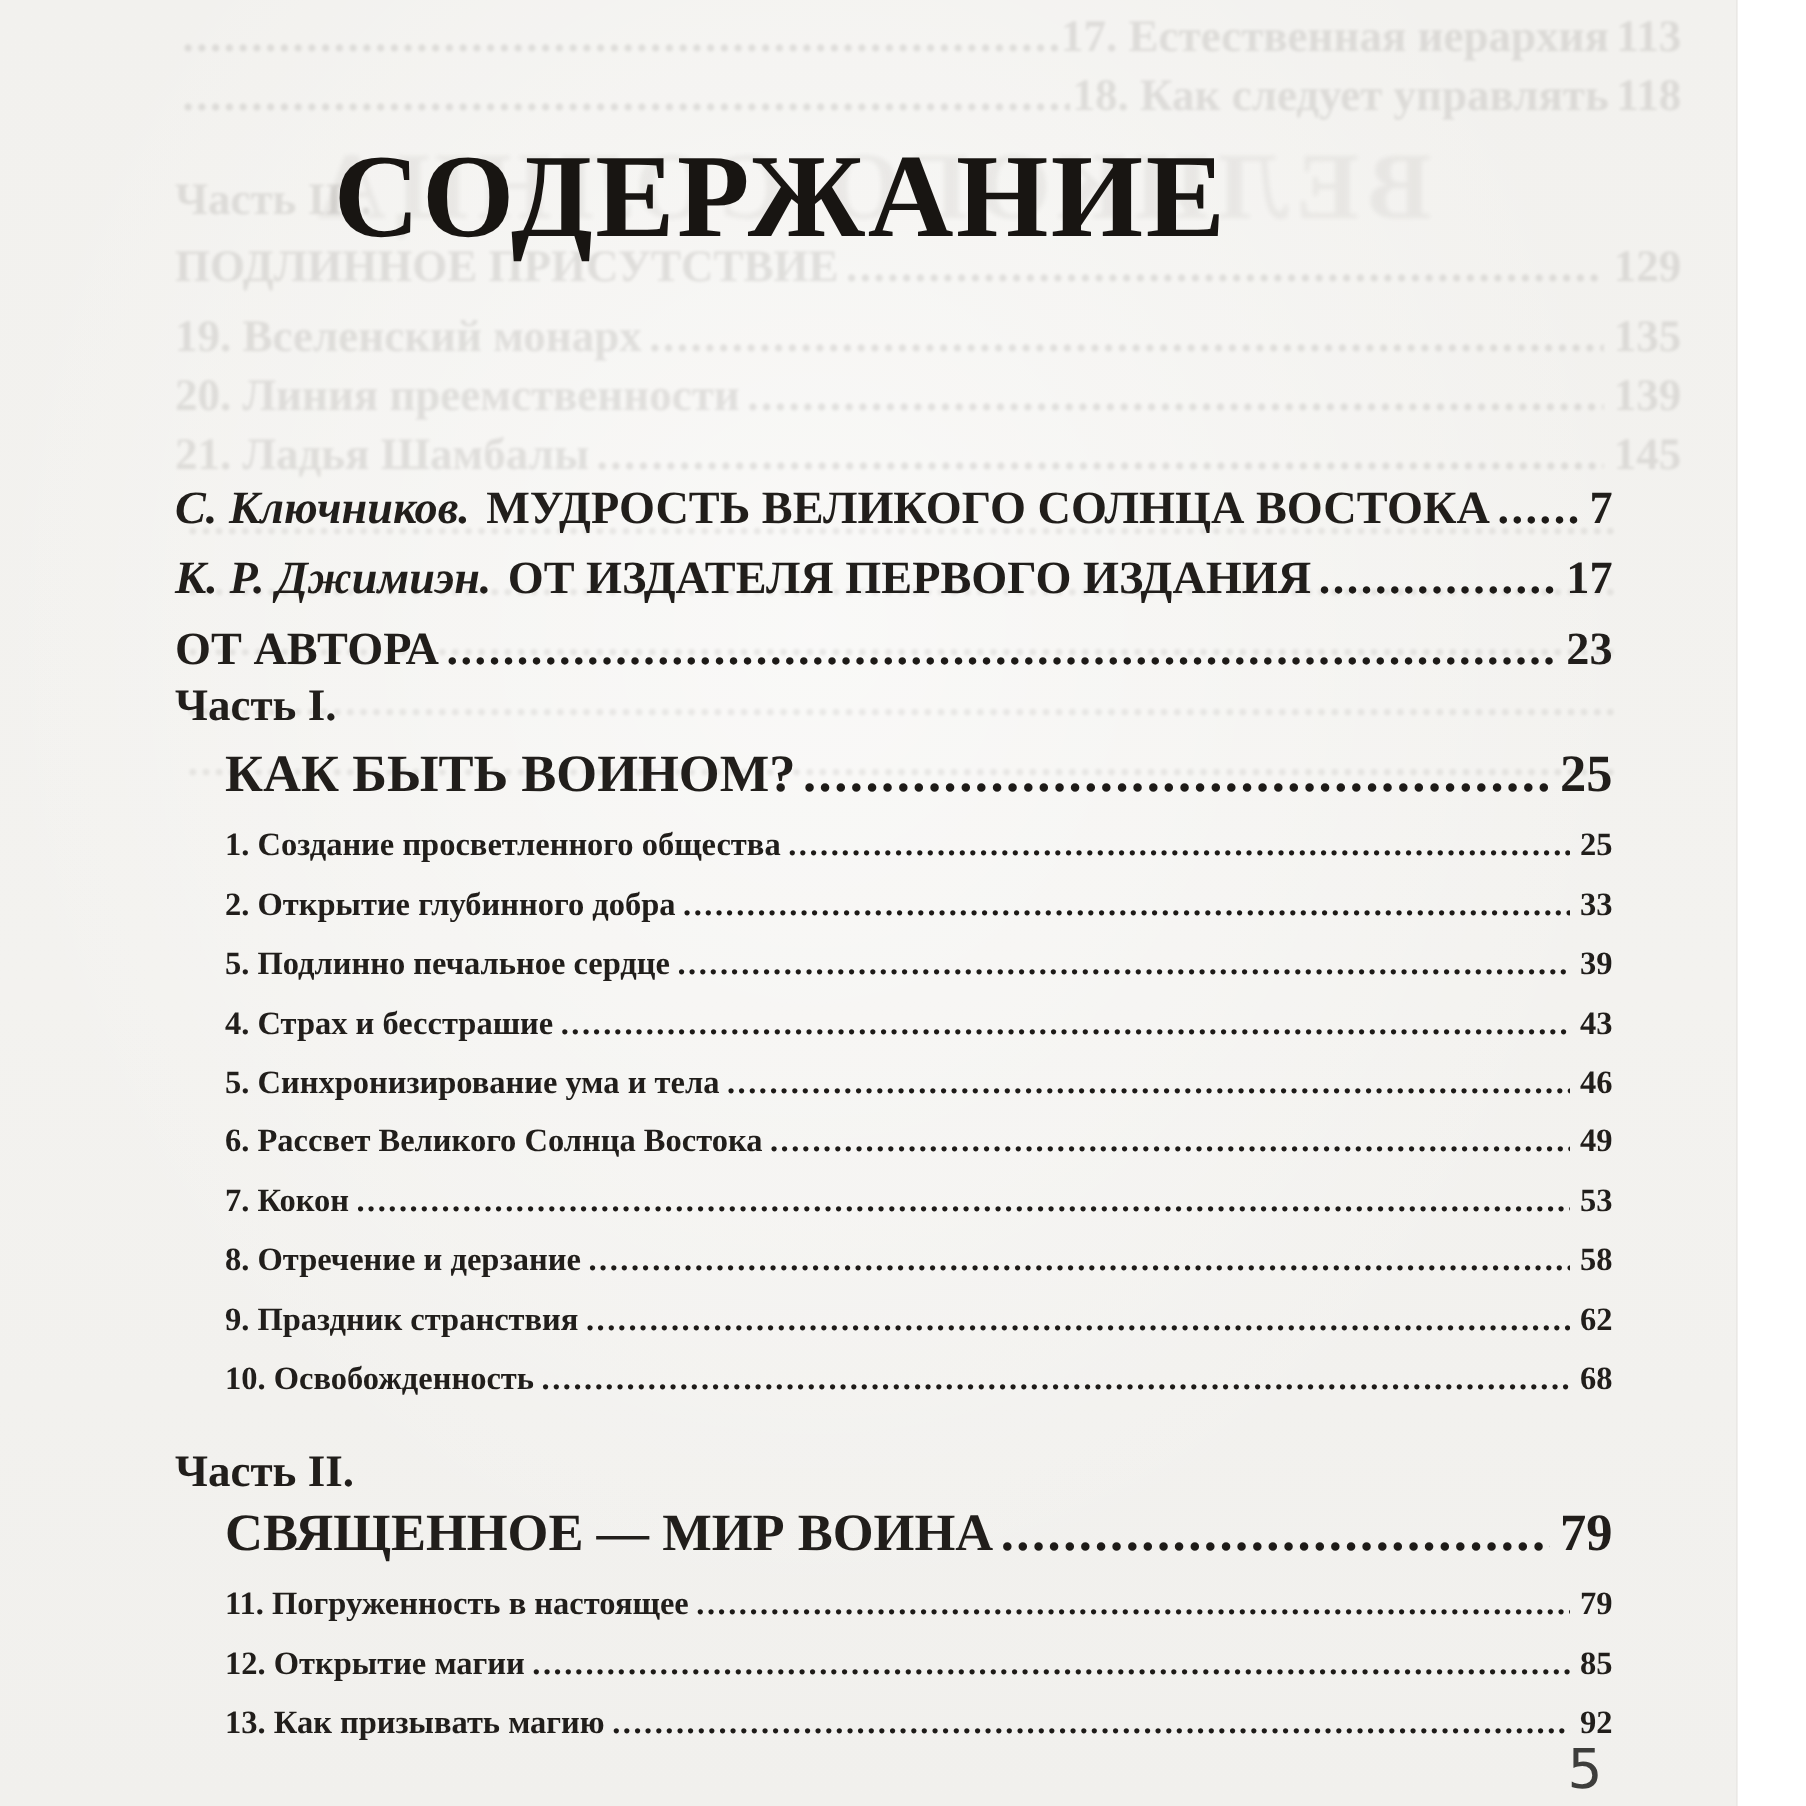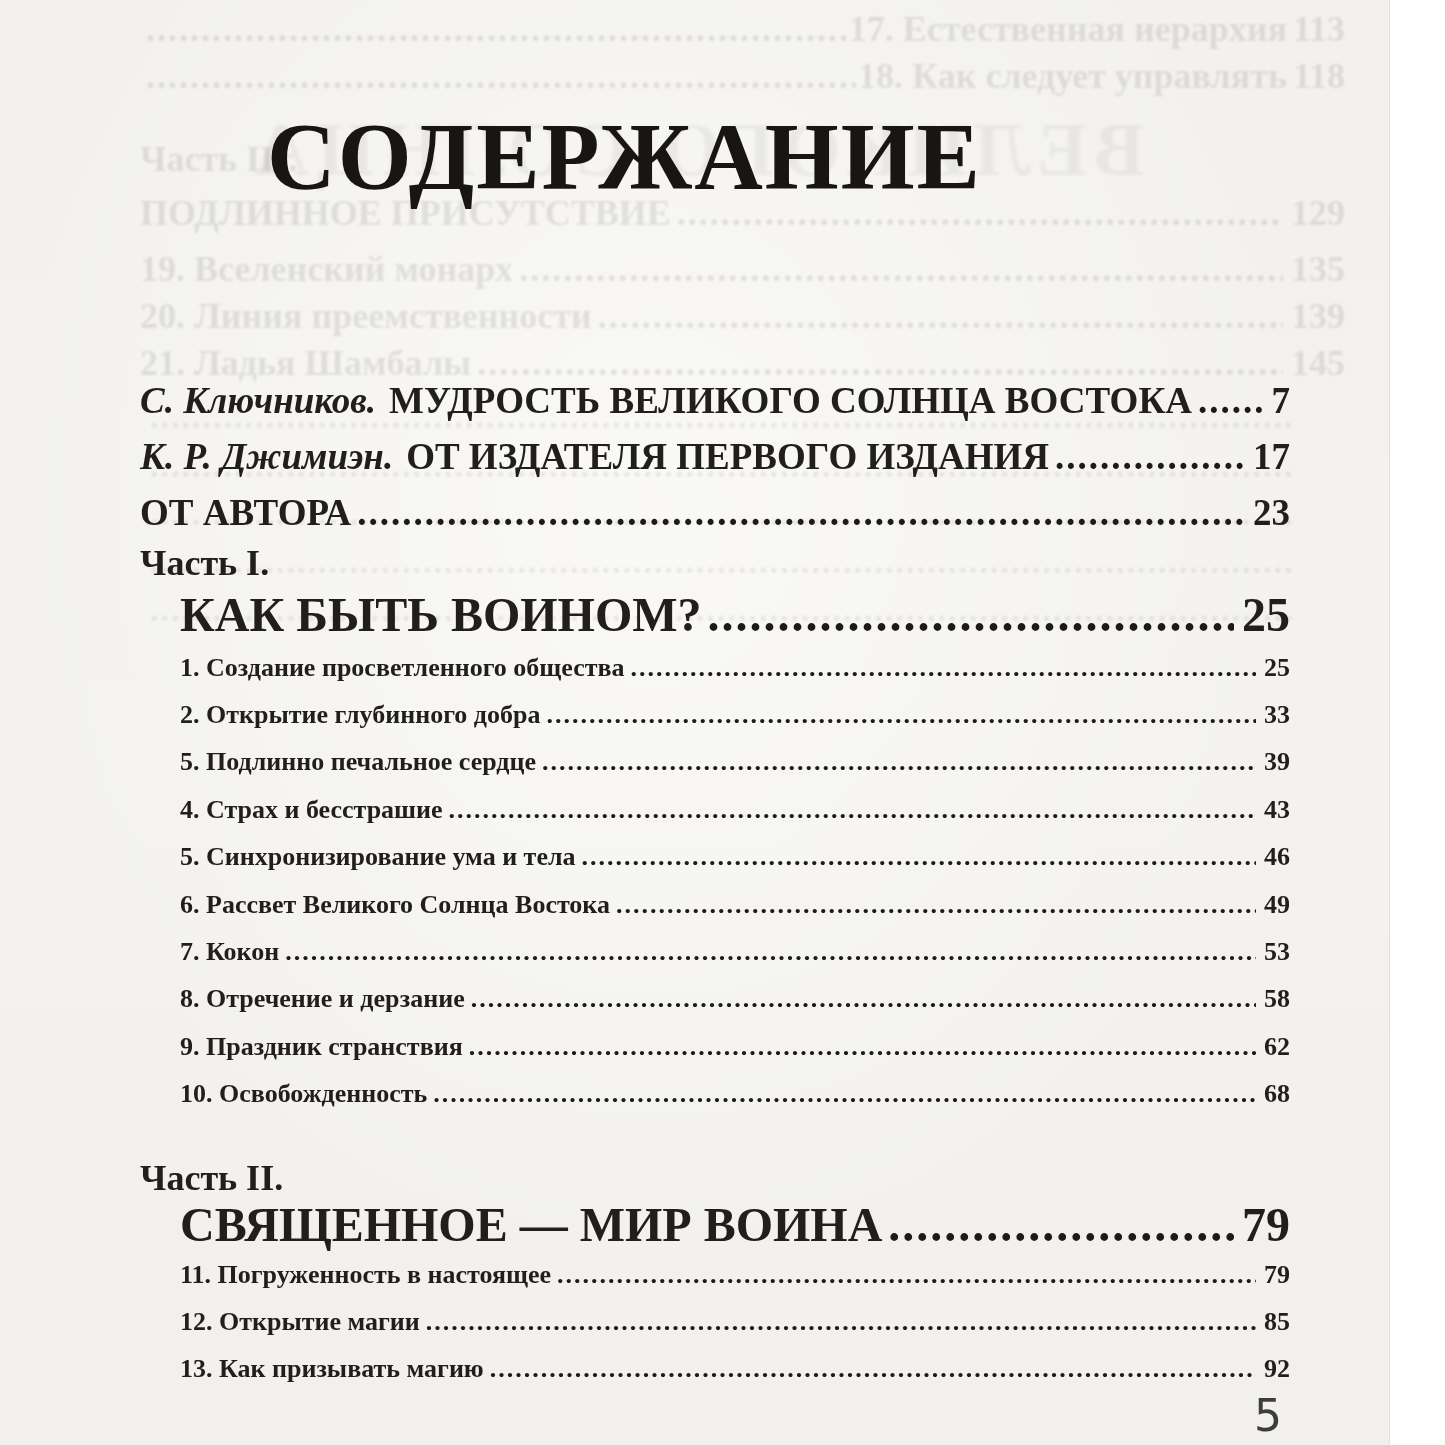--- a/index.html
+++ b/index.html
@@ -23,25 +23,25 @@
   }
   .doc-title{
     position:absolute;top:38px;left:0;right:160px;
     text-align:center;transform:translateX(-18px);
     font-size:95px;font-weight:bold;letter-spacing:2px;
     color:#181512;white-space:nowrap;
   }
   .toc{
     position:absolute;left:140px;right:155px;top:372px;
   }
-  .toc-row{display:flex;align-items:center;white-space:nowrap;}
+  .toc-row{display:flex;align-items:flex-end;white-space:nowrap;}
   .row-front{height:56px;font-size:37px;font-weight:bold;}
   .row-front:nth-child(3){height:57px;}
   .row-part{height:44px;font-size:36px;font-weight:bold;}
-  .row-chapter{height:59px;font-size:48px;font-weight:bold;padding-left:40px;}
+  .row-chapter{height:59px;font-size:42px;font-weight:bold;padding-left:40px;}
   .row-item{height:47.4px;font-size:26px;font-weight:bold;padding-left:40px;}
   .row-part2{margin-top:40px;height:40px;}
   .row-chapter2{height:53px;}
   .prefix{font-style:italic;margin-right:13px;}
   .leader{
     flex:1 1 auto;overflow:hidden;min-width:24px;
     letter-spacing:2px;margin:0 2px 0 6px;color:#1d1a17;
   }
   .pnum{flex:0 0 auto;padding-left:6px;}
   .folio{

